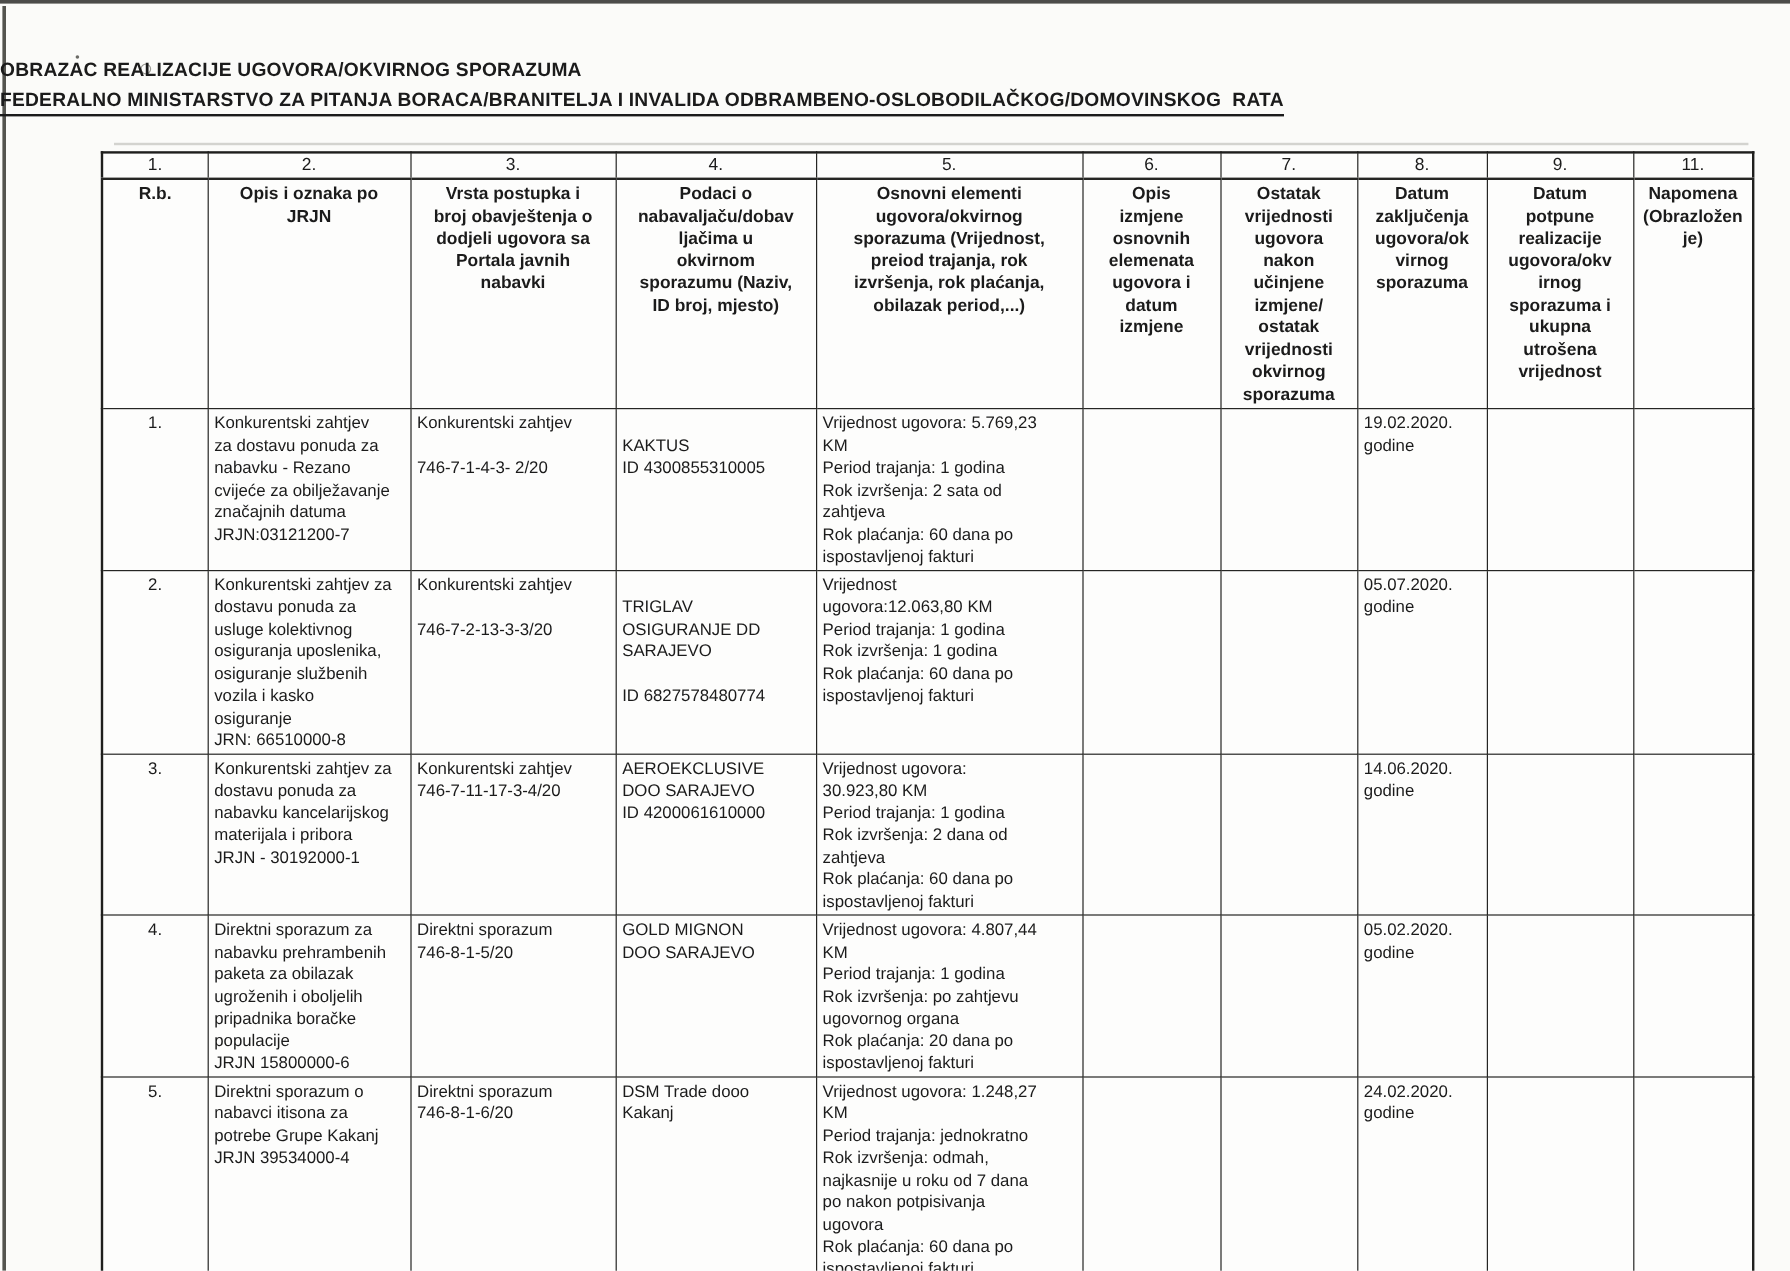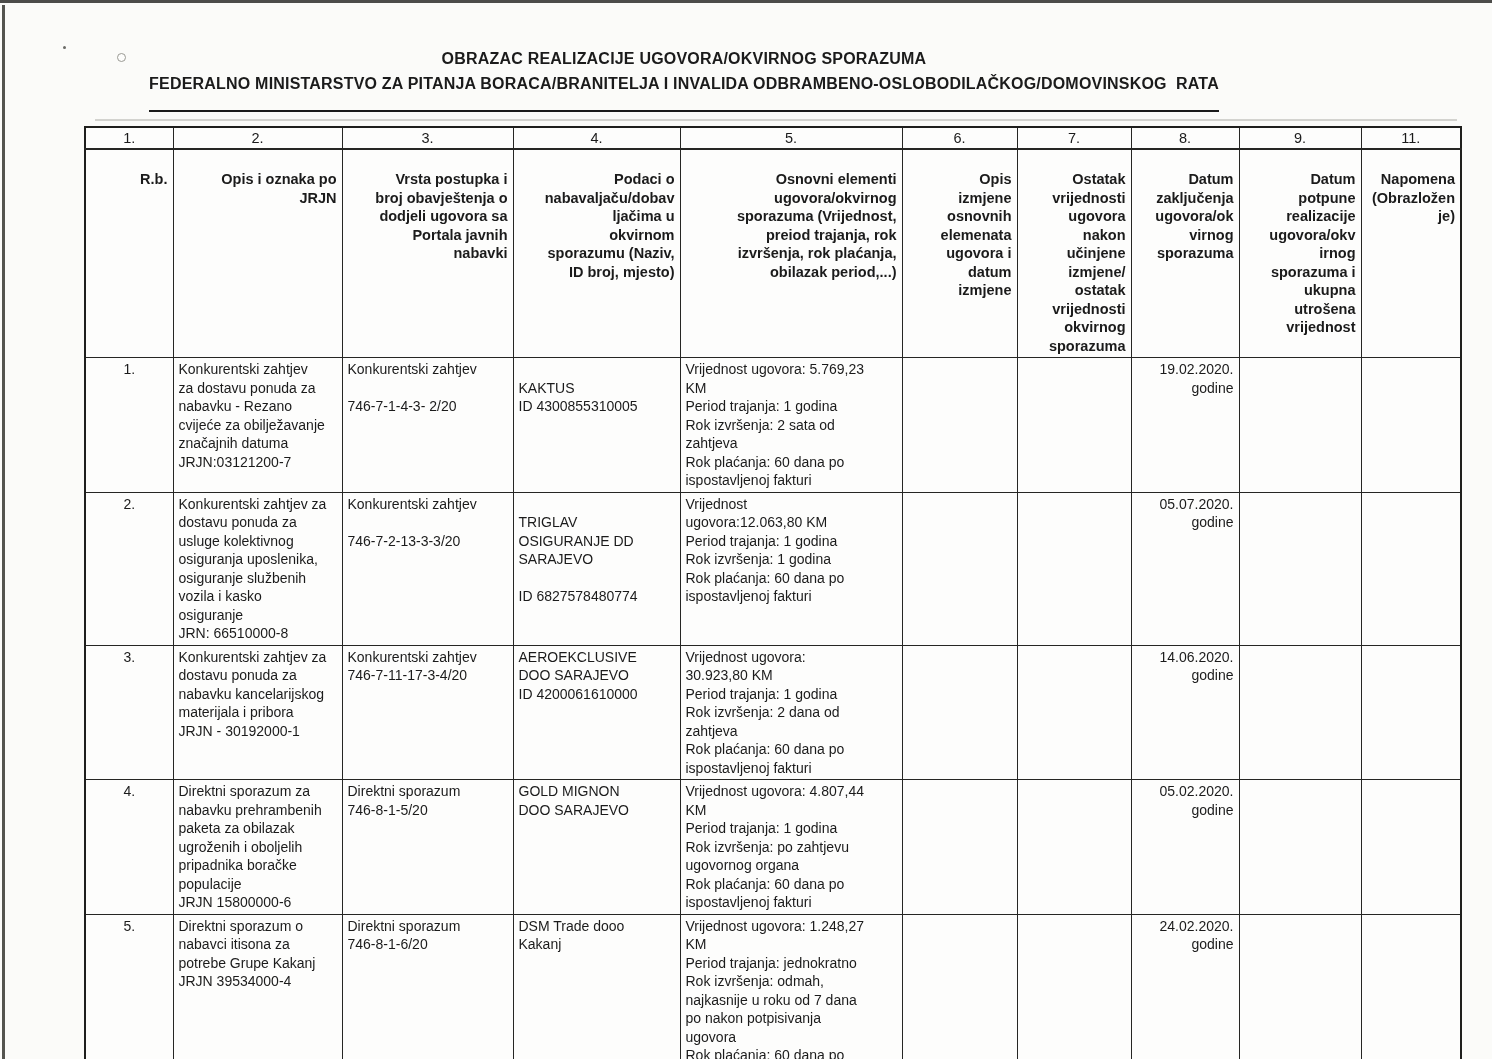--- a/index.html
+++ b/index.html
@@ -13,24 +13,24 @@
   }
   
   .scan-top{position:absolute;left:0;top:0;width:1492px;height:3px;background:#4c4c4a;}
   .scan-left{position:absolute;left:2px;top:5px;width:3px;height:1054px;background:#54544f;}
   .scan-ghost{position:absolute;left:95px;top:119px;width:1362px;height:2px;background:#c2c2bd;opacity:.7;}
   .speck{position:absolute;border-radius:50%;}
   .s1{left:63px;top:46px;width:3px;height:3px;background:#6a6a66;}
   .s2{left:117px;top:53px;width:7px;height:7px;background:#fdfdfc;border:1px solid #9a9a94;}
 
   
-  .header-block{position:absolute;left:0;top:50px;width:1340px;text-align:center;margin-left:14px;}
+  .header-block{position:absolute;left:0;top:50px;width:1340px;}
   .title{font-size:16px;font-weight:bold;letter-spacing:.2px;}
   .subtitle{margin-top:7px;font-size:16px;font-weight:bold;letter-spacing:.2px;}
-  .subtitle span{border-bottom:2px solid #1b1b1b;padding-bottom:18px;white-space:pre-wrap;}
+  .subtitle span{border-bottom:2px solid #1b1b1b;padding-bottom:3px;white-space:pre-wrap;}
 
   
   table{
     position:absolute;left:84px;top:126px;
     width:1378px;
     border-collapse:collapse;table-layout:fixed;
     background:#fdfdfc;
   }
   td{
     border:1px solid #262624;
@@ -45,32 +45,32 @@
   tr.numrow td{
     border-bottom-width:2px;
     text-align:center;
     font-size:14.5px;
     padding:1px 2px;
     line-height:18px;
   }
   tr.numrow{height:22px;}
   tr.headrow td{
     font-weight:bold;
-    text-align:right;
+    text-align:center;
     font-size:14.5px;
-    padding-top:20px;
+    padding-top:3px;
   }
   tr.headrow{height:182px;}
   tr.r1{height:129px;}
   tr.r2{height:146px;}
   tr.r3{height:128px;}
   tr.r4{height:128px;}
   tr.r5{height:163px;}
   td.c-rb{text-align:center;}
-  td.c-date{text-align:right;}
+  td.c-date{text-align:left;}
 </style>
 </head>
 <body>
 
 <div class="scan-top"></div>
 <div class="scan-left"></div>
 <div class="scan-ghost"></div>
 <div class="speck s1"></div>
 <div class="speck s2"></div>
 
@@ -262,21 +262,21 @@
 JRJN 15800000-6</td>
     <td>Direktni sporazum
 746-8-1-5/20</td>
     <td>GOLD MIGNON
 DOO SARAJEVO</td>
     <td>Vrijednost ugovora: 4.807,44
 KM
 Period trajanja: 1 godina
 Rok izvršenja: po zahtjevu
 ugovornog organa
-Rok plaćanja: 60 dana po
+Rok plaćanja: 20 dana po
 ispostavljenoj fakturi</td>
     <td></td>
     <td></td>
     <td class="c-date">05.02.2020.
 godine</td>
     <td></td>
     <td></td>
   </tr>
 
   <tr class="r5">

